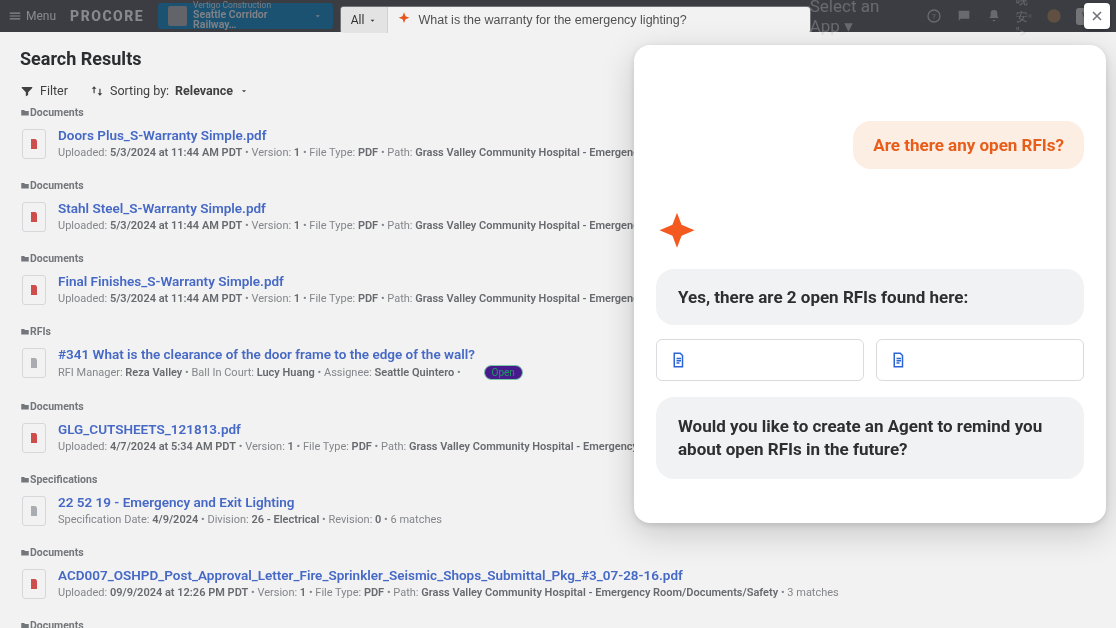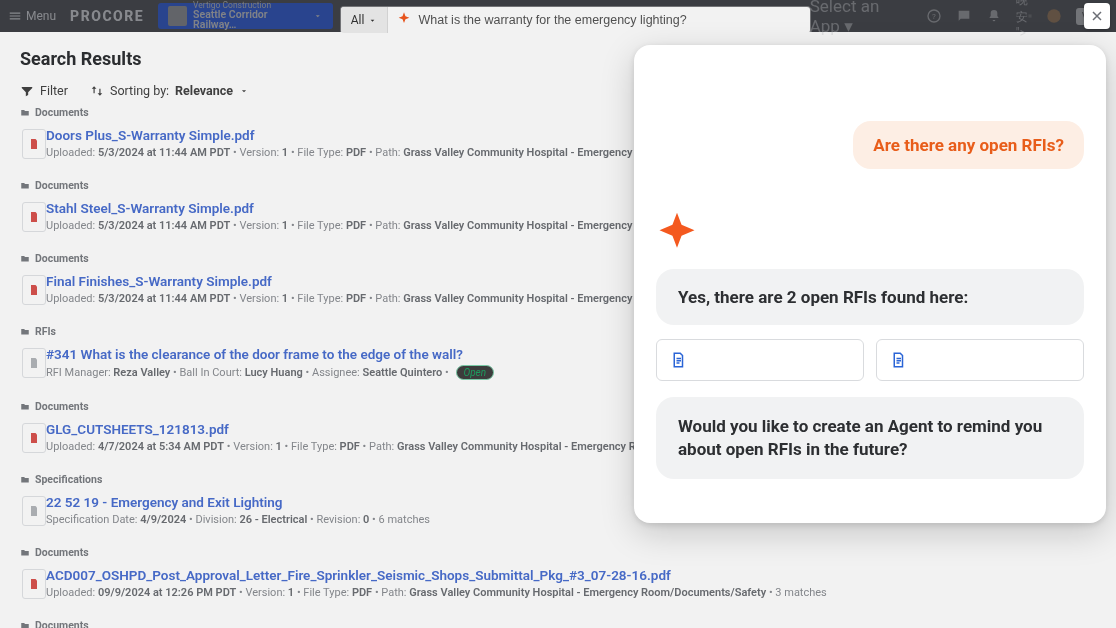--- a/index.html
+++ b/index.html
@@ -2,21 +2,21 @@
 <html><head>
 <meta charset="utf-8">
 <style>
 * { margin:0; padding:0; box-sizing:border-box; }
 body { font-family:-apple-system,BlinkMacSystemFont,"Segoe UI",Roboto,Helvetica,Arial,sans-serif; width:1116px; height:628px; overflow:hidden; background:#fff; position:relative; }
 
 
 .topbar { height:32px; background:#3f4146; display:flex; align-items:center; padding:0 8px; color:#c5c7cb; font-size:12px; position:relative; }
 .topbar .menu-btn { display:flex; align-items:center; gap:4px; opacity:.6; }
 .topbar .logo { margin-left:14px; font-weight:800; letter-spacing:1.5px; font-size:14px; opacity:.6; }
-.project-chip { margin-left:14px; display:flex; align-items:center; gap:6px; background:#1d4ed8; padding:2px 10px; border-radius:3px; height:26px; opacity:.55; }
+.project-chip { margin-left:14px; display:flex; align-items:center; gap:6px; background:#0369a1; padding:2px 10px; border-radius:3px; height:26px; opacity:.55; }
 .project-chip .thumb { width:20px; height:20px; background:#8a8d92; border-radius:2px; }
 .project-chip .txt { display:flex; flex-direction:column; line-height:1; }
 .project-chip .txt .org { font-size:8.5px; color:#b6b9bd; }
 .project-chip .txt .proj { font-size:10.5px; font-weight:600; }
 .searchwrap { margin-left:8px; display:flex; align-items:center; background:#fff; border-radius:3px; height:26px; width:492px; overflow:hidden; box-shadow:0 0 0 1px rgba(255,255,255,.3);margin-top:8px; }
 .searchwrap .scope { display:flex; align-items:center; gap:4px; padding:0 10px; background:#f0f0f0; height:100%; font-size:12px; color:#333; border-right:1px solid #ddd; }
 .searchwrap .scope svg { width:9px; height:9px; }
 .searchwrap .spark { margin:0 6px 0 8px; }
 .searchwrap input { border:none; outline:none; flex:1; font-size:12.5px; color:#555; padding-right:8px; }
 .topbar .right { margin-left:auto; display:flex; align-items:center; gap:14px; opacity:.35; }
@@ -31,32 +31,32 @@
 .dim { position:absolute; inset:0; background:rgba(0,0,0,.05); pointer-events:none; z-index:5; }
 
 
 .page { padding:16px 20px 0 20px; height:calc(100% - 32px); overflow:hidden; }
 .page h1 { font-size:18px; font-weight:700; color:#2e3033; margin-bottom:14px; }
 .toolbar { display:flex; align-items:center; gap:22px; font-size:12.5px; color:#444; margin-bottom:8px; position:relative; }
 .toolbar .tb-btn { display:flex; align-items:center; gap:6px; }
 .toolbar .count { margin-left:auto; color:#8a8d92; font-style:italic; font-size:11.5px; padding-right:170px; }
 
 .group { margin-top:8px; }
-.group-hdr { display:flex; align-items:center; gap:5px; font-size:10.5px; font-weight:700; color:#7a7d82; text-transform:none; margin-bottom:4px; }
+.group-hdr { display:flex; align-items:center; font-size:10.5px; font-weight:700; color:#7a7d82; text-transform:none; margin-bottom:4px; }
 .group-hdr svg { width:10px; height:10px; }
 
-.row { display:flex; padding:4px 0 12px 2px;justify-content:flex-end; }
+.row { display:flex; gap:12px; padding:4px 0 12px 2px;justify-content:flex-end; }
 .doc-ico { width:24px; height:30px; flex:none; border:1px solid #e1e3e6; border-radius:3px; display:flex; align-items:center; justify-content:center; margin-top:2px; }
 .doc-ico.red svg { fill:#d9534f; }
 .doc-ico.grey svg { fill:#b3b6ba; }
 .row .body { flex:1; min-width:0; }
 .row .title { font-size:13.5px; font-weight:600; color:#4a6fd1; margin-bottom:3px; white-space:nowrap; overflow:hidden; text-overflow:ellipsis; }
 .row .meta { font-size:11px; color:#8b8e93; white-space:nowrap; overflow:hidden; text-overflow:ellipsis; }
 .row .meta b { color:#6d7075; font-weight:600; }
-.status-pill { display:inline-block; font-size:10px; padding:1px 7px; border-radius:9px; color:#1fa363; border:1px solid #7fd4ae; background:#404040; margin-left:4px;font-style:italic; }
+.status-pill { display:inline-block; font-size:10px; padding:1px 7px; border-radius:9px; color:#1fa363; border:1px solid #7fd4ae; background:#4c1d95; margin-left:20px; }
 
 
 .chat { position:absolute; top:45px; right:10px; width:472px; height:478px; background:#fff; border-radius:16px; box-shadow:0 10px 34px rgba(0,0,0,.18),0 2px 6px rgba(0,0,0,.12); z-index:100; padding:22px 22px; display:flex; flex-direction:column; }
 .bubble-user { align-self:flex-end; background:#fdeee4; color:#e85d1a; font-weight:700; font-size:17px; padding:14px 20px; border-radius:18px; margin-top:54px; }
 .ai-icon { margin-top:42px; margin-bottom:12px; }
 .bubble-ai { background:#f1f2f3; color:#2d2f32; font-weight:700; font-size:17px; padding:18px 22px; border-radius:18px; }
 .rfi-cards { display:flex; gap:12px; margin-top:14px; }
 .rfi-card { flex:1; border:1px solid #d9dbde; border-radius:6px; padding:10px 12px; display:flex; align-items:center; gap:8px; }
 .rfi-card .bar { height:10px; background:#d8dadd; border-radius:4px; flex:1; }
 .rfi-card .bar.short { flex:0 0 60%; }

